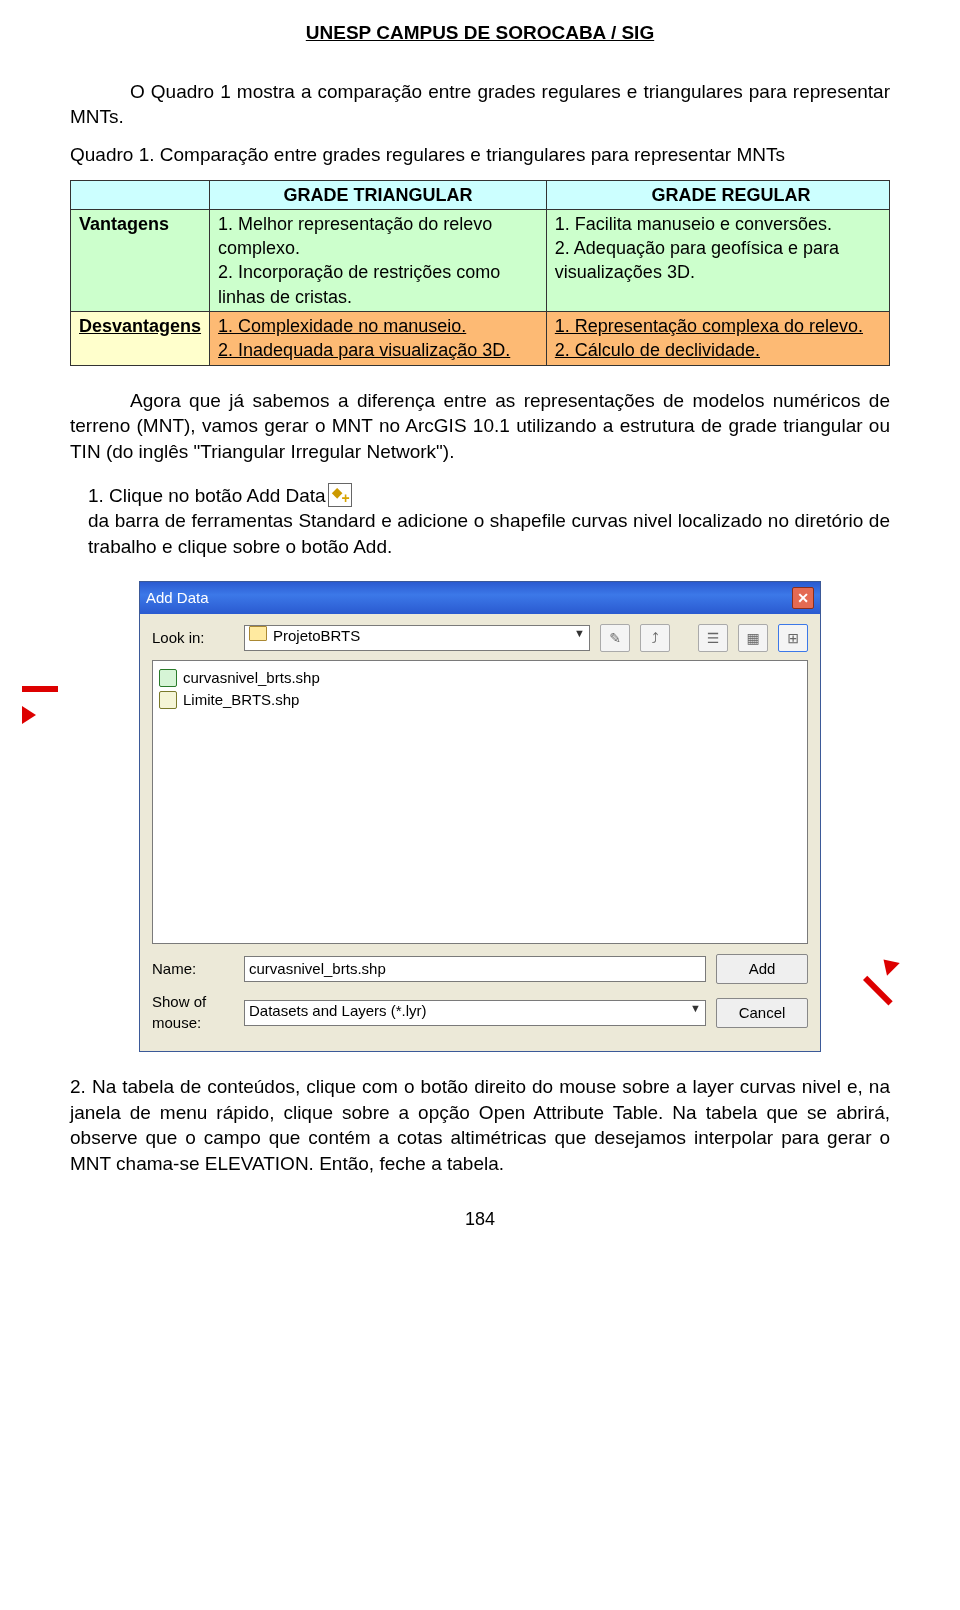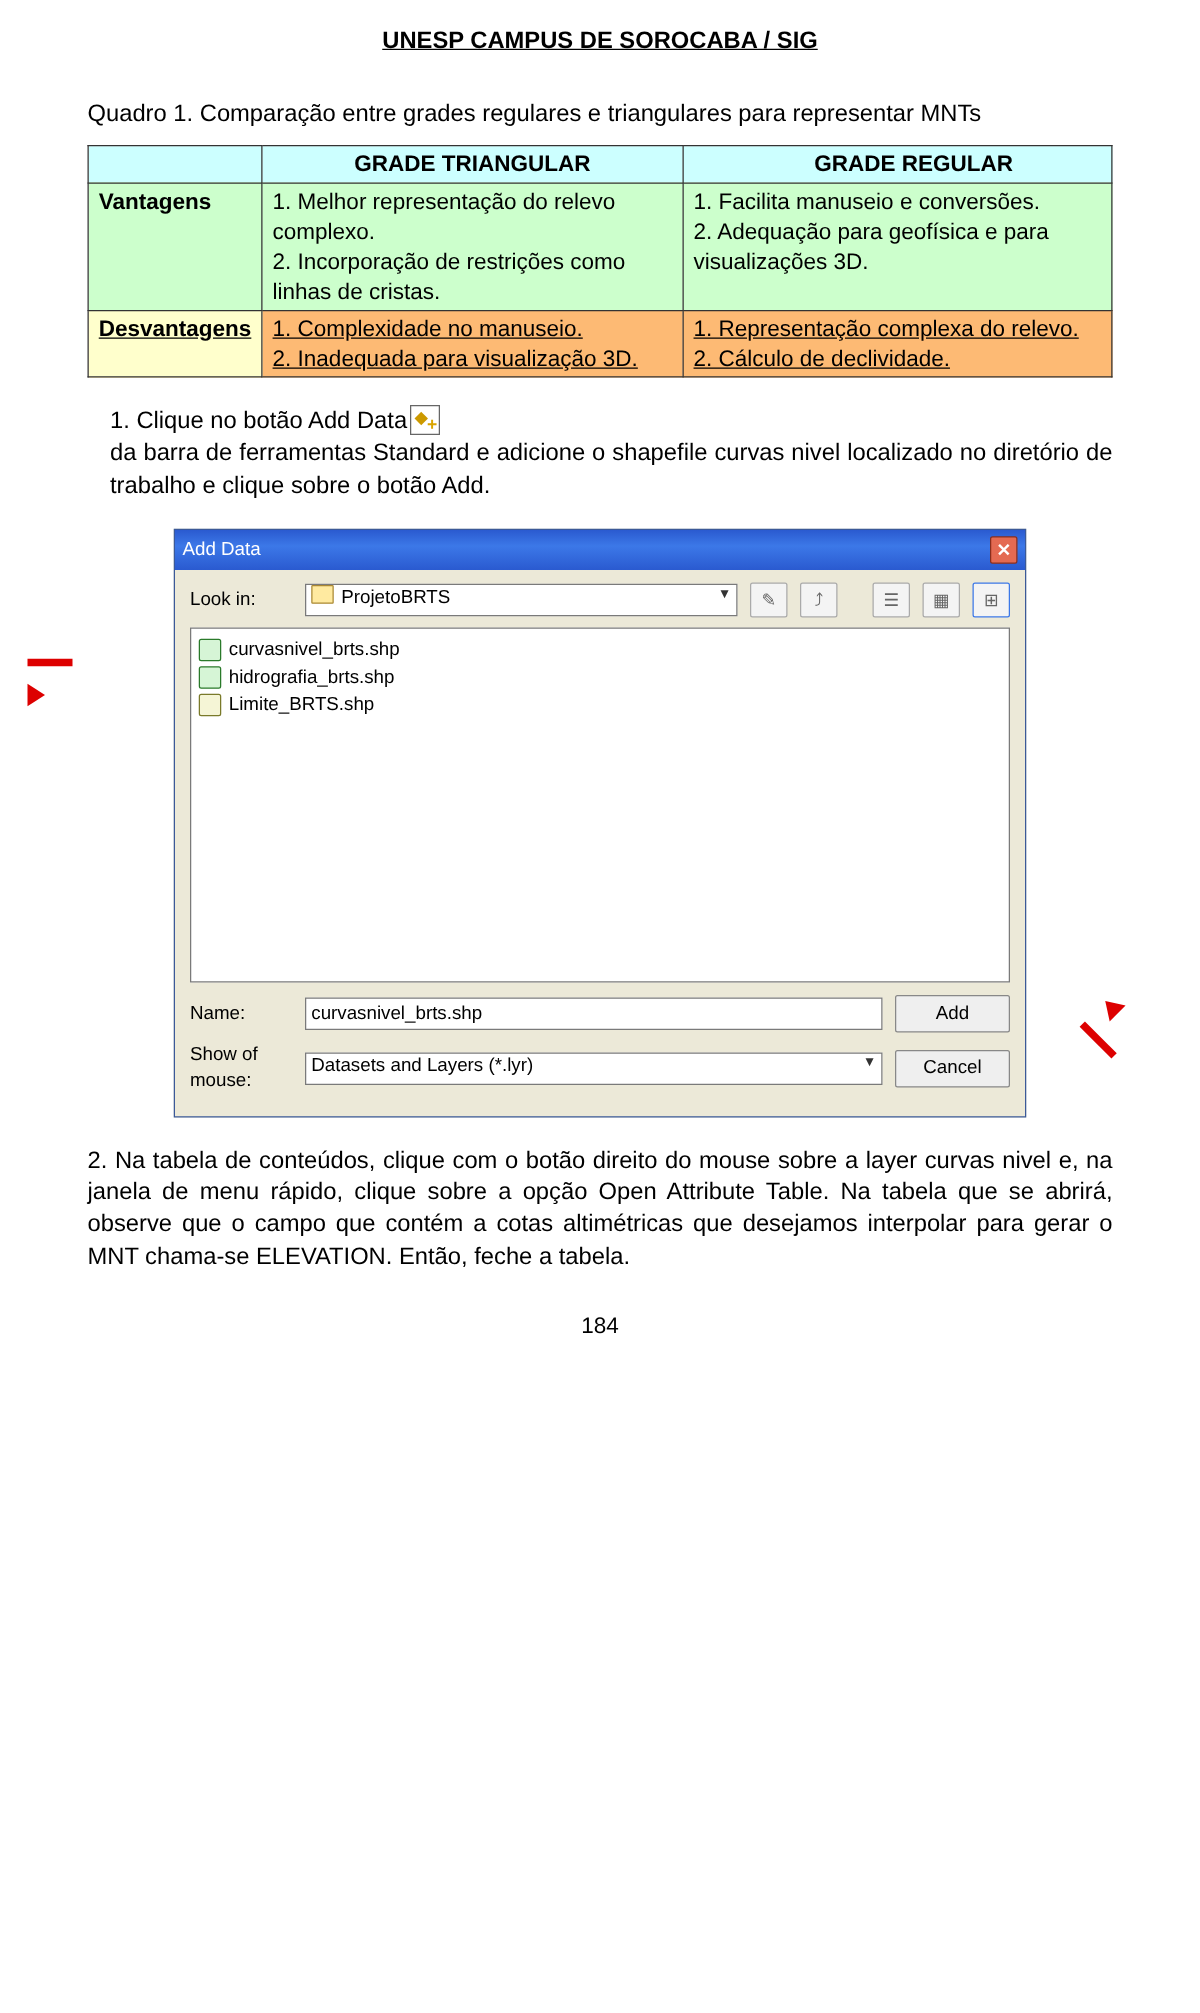--- a/index.html
+++ b/index.html
@@ -143,20 +143,21 @@
   .pagenum { text-align:center; margin-top:30px; font-size:18px; }
   .step1 { display:flex; flex-wrap:wrap; text-align:justify; margin:18px 0 4px 0; padding-left:18px; }
   .step2 { text-align:justify; margin:14px 0; }
 </style>
 </head>
 <body>
 
 <div class="page">
   <div class="header">UNESP CAMPUS DE SOROCABA / SIG</div>
 
+  <p class="para indent">O Quadro 1 mostra a comparação entre grades regulares e triangulares para representar MNTs.</p>
 
   <p class="para" style="text-align:left">
     <span>Quadro 1. </span><span>Comparação entre grades regulares e triangulares para representar MNTs</span>
   </p>
 
   <table class="mnt">
     <tbody>
         <tr>
       <th class="hcat"></th>
       <th class="htri">GRADE TRIANGULAR</th>
@@ -180,20 +181,21 @@
         <div>2. Inadequada para visualização 3D.</div>
       </td>
       <td>
         <div>1. Representação complexa do relevo.</div>
         <div>2. Cálculo de declividade.</div>
       </td>
     </tr>
   </tbody>
     </table>
 
+  <p class="para indent">Agora que já sabemos a diferença entre as representações de modelos numéricos de terreno (MNT), vamos gerar o MNT no ArcGIS 10.1 utilizando a estrutura de grade triangular ou TIN (do inglês "Triangular Irregular Network").</p>
 
   <div class="step1">
     <span>1. Clique no botão Add Data </span>
     <span class="addicon"></span>
     <span> da barra de ferramentas Standard e adicione o shapefile curvas nivel localizado no diretório de trabalho e clique sobre o botão Add.</span>
   </div>
 
   <div class="dialog-wrap">
     <div class="arrow-left">
       <span class="arrow-body"></span><span class="arrow-head-r"></span>
@@ -219,24 +221,20 @@
           <div class="iconbtn">▦</div>
           <div class="iconbtn sel">⊞</div>
         </div>
 
         <div class="filelist">
           <div class="fileitem">
               <span class="fic"></span>
               <span>curvasnivel_brts.shp</span>
             </div>
           <div class="fileitem">
-              <span class="fic"></span>
-              <span>hidrografia_brts.shp</span>
-            </div>
-          <div class="fileitem">
               <span class="fic box"></span>
               <span>Limite_BRTS.shp</span>
             </div>
         </div>
 
         <div class="row" style="margin-top:10px">
           <div class="lab">Name:</div>
           <div class="txtinput">
               <span>curvasnivel_brts.shp</span>
             </div>

